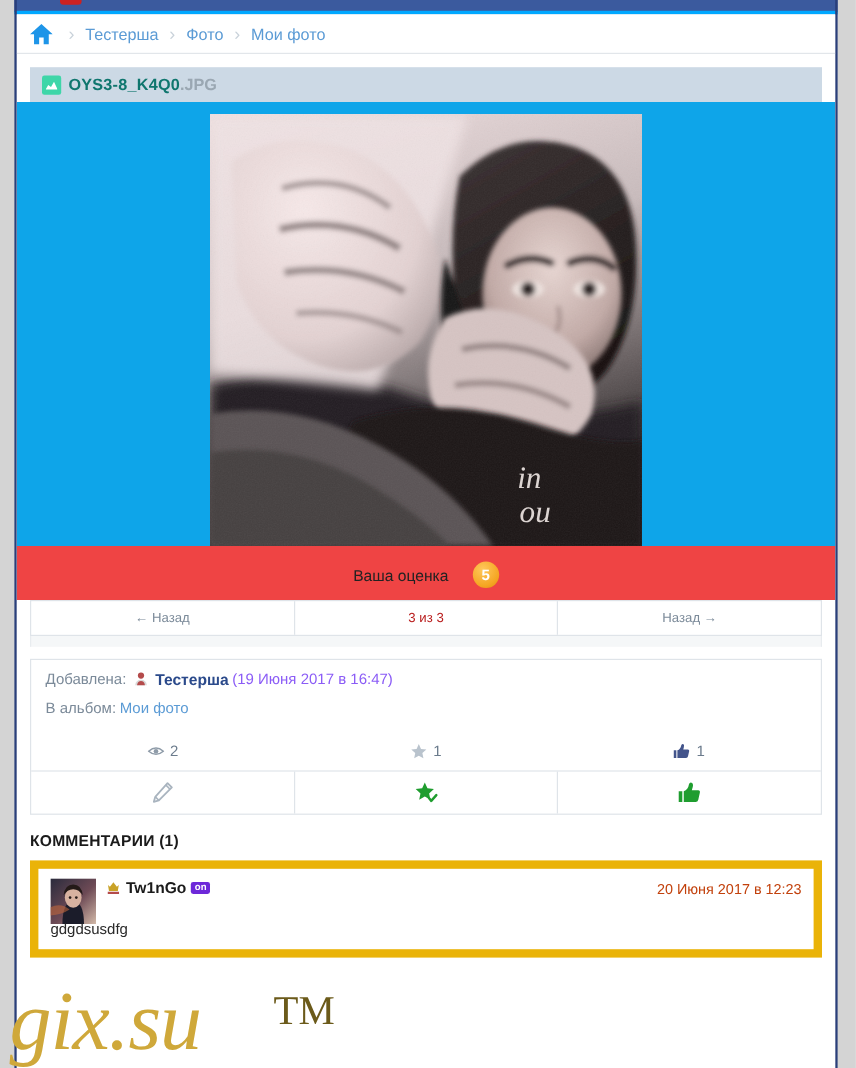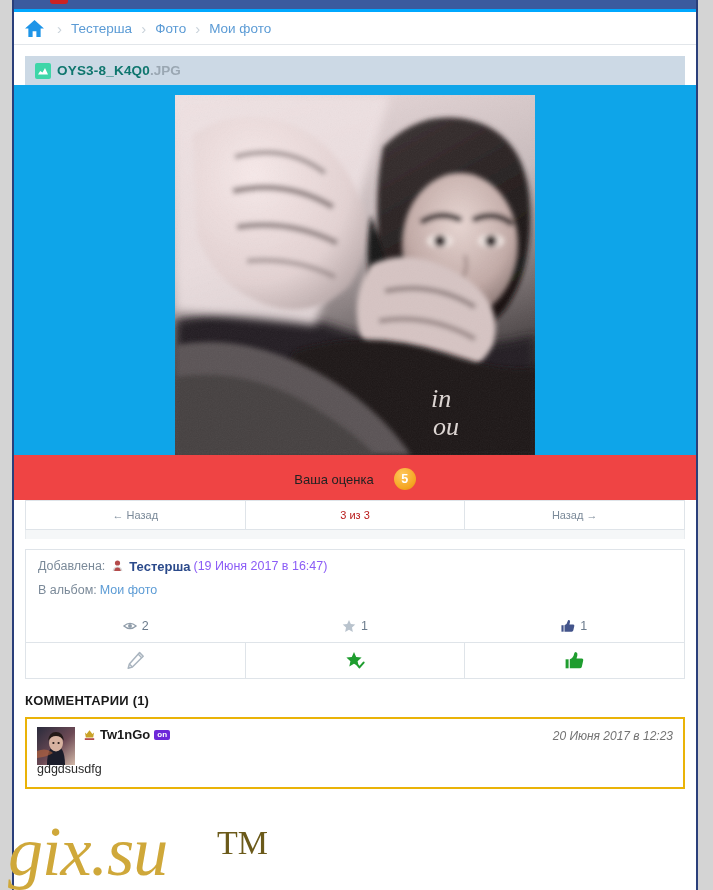--- a/index.html
+++ b/index.html
@@ -288,21 +288,21 @@
   
   .comments-title {
     font-size: 13px;
     font-weight: bold;
     color: #1a1a1a;
     padding: 14px 0 9px 11px;
     letter-spacing: 0.2px;
   }
   .comment-box {
     margin: 0 11px;
-    border: 2px solid #eab308;
+    border: 7px solid #eab308;
     background: #fff;
     padding: 8px 10px 10px 10px;
     display: flex;
     gap: 8px;
     position: relative;
     min-height: 72px;
   }
   .c-avatar {
     width: 38px; height: 38px;
     flex: 0 0 auto;
@@ -329,22 +329,21 @@
     font-weight: bold;
     padding: 1px 3px;
     border-radius: 2px;
     line-height: 1;
     text-align: center;
   }
   .c-date {
     position: absolute;
     right: 0; top: 2px;
     font-size: 12px;
-    color: #737373;
-    font-style: italic;
+    color: #c2410c;
   }
   .c-text {
     margin-top: 20px;
     font-size: 12.5px;
     color: #2a2a2a;
     margin-left: -46px;
   }
 
   
   .watermark {
@@ -359,21 +358,21 @@
     position: absolute;
     left: 8px; top: -6px;
     font-size: 70px;
     font-style: italic;
     color: #cfa83a;
     letter-spacing: -1px;
     white-space: nowrap;
   }
   .wm-tm {
     position: absolute;
-    left: 217px; top: 6px;
+    left: 228px; top: 6px;
     font-size: 34px;
     font-style: normal;
     color: #6b5a1a;
   }
 </style>
 </head>
 <body>
 
 <div id="page">
 

